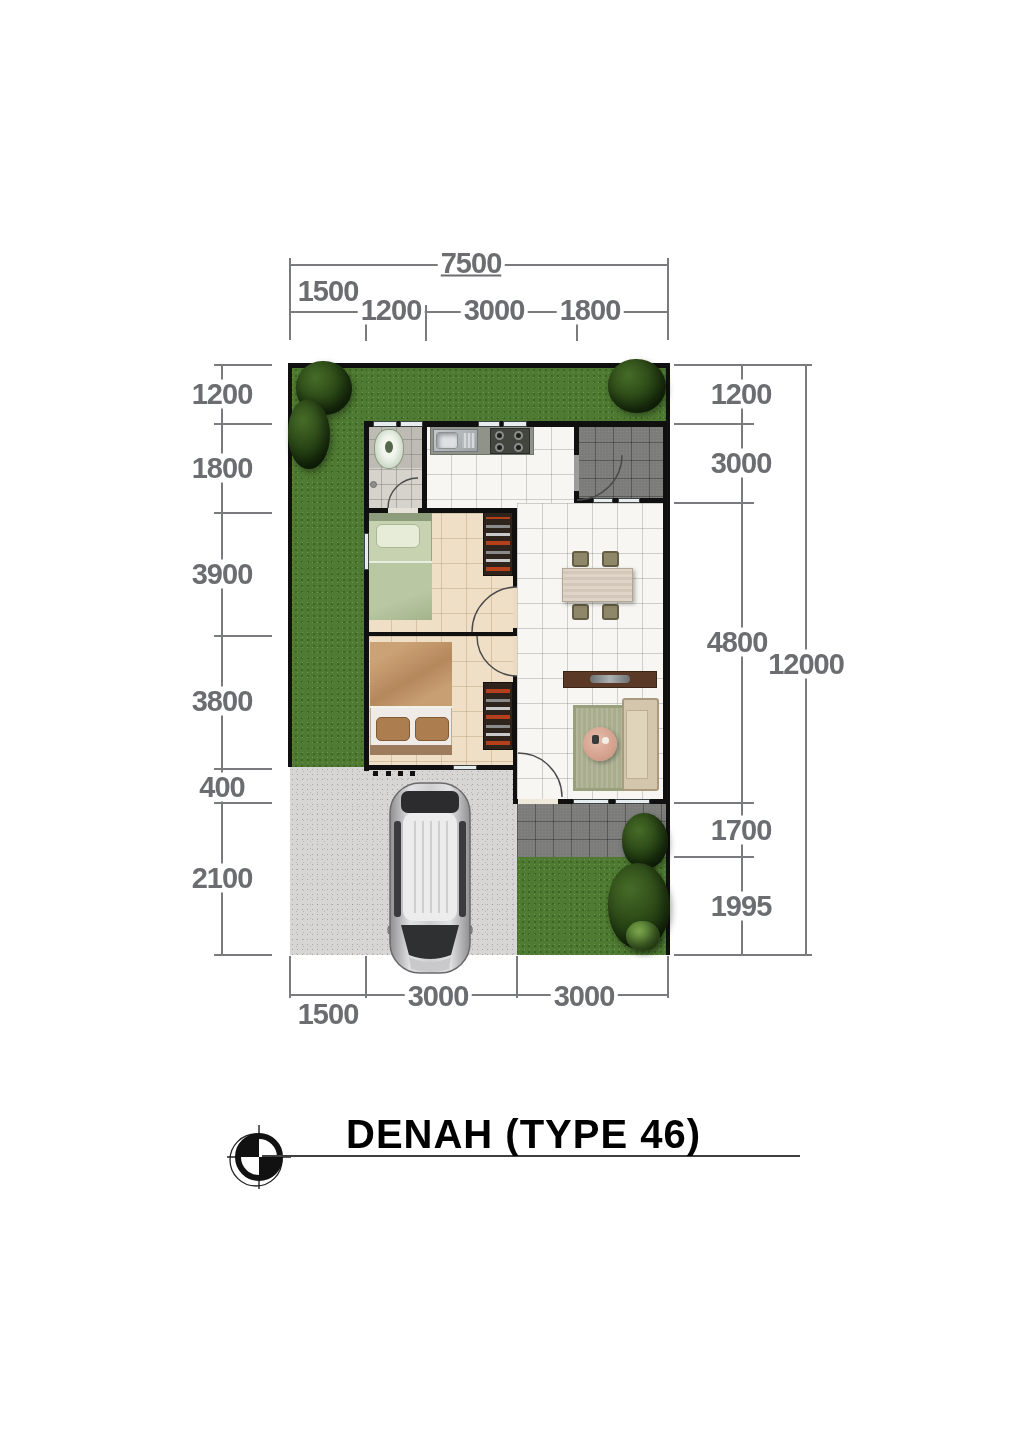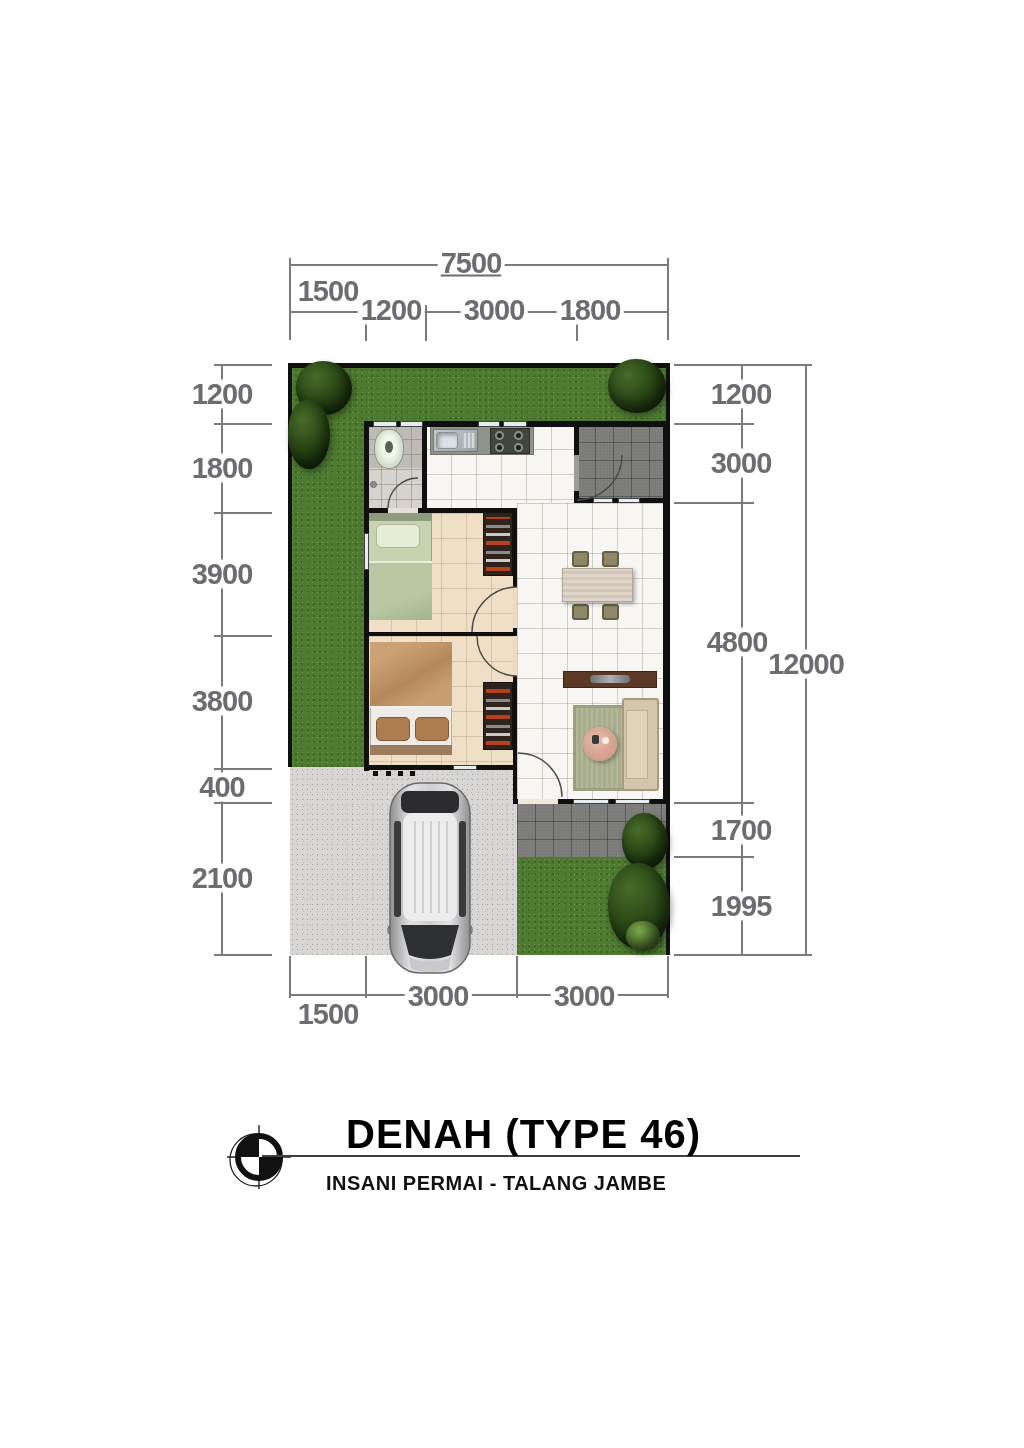--- a/index.html
+++ b/index.html
@@ -251,15 +251,14 @@
   <svg class="abs" style="left:226px;top:1124px;" width="66" height="66" viewBox="0 0 66 66">
     <line x1="33" y1="1" x2="33" y2="65" stroke="#222" stroke-width="1.4"></line>
     <line x1="1" y1="33" x2="65" y2="33" stroke="#222" stroke-width="1.4"></line>
     <circle cx="30" cy="36" r="26" fill="none" stroke="#222" stroke-width="1.3"></circle>
     <circle cx="33" cy="33" r="21" fill="#fff" stroke="#111" stroke-width="6"></circle>
     <path d="M33,33 L33,12 A21,21 0 0 0 12,33 Z" fill="#111"></path>
     <path d="M33,33 L54,33 A21,21 0 0 1 33,54 Z" fill="#111"></path>
   </svg>
   <div class="abs" style="left:262px;top:1155px;width:538px;height:2px;background:#3f3f3f;"></div>
   <div id="title">DENAH (TYPE 46)</div>
-  <div id="subtitle">INSANI PERMAI - TALANG JAMBE</div>
 
 </div>
 
 </body></html>

